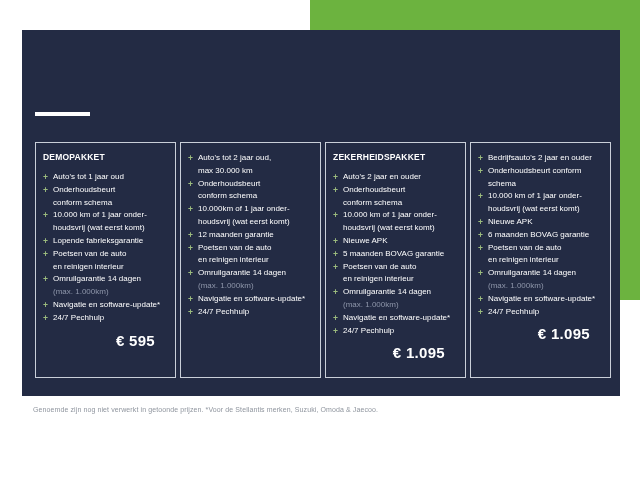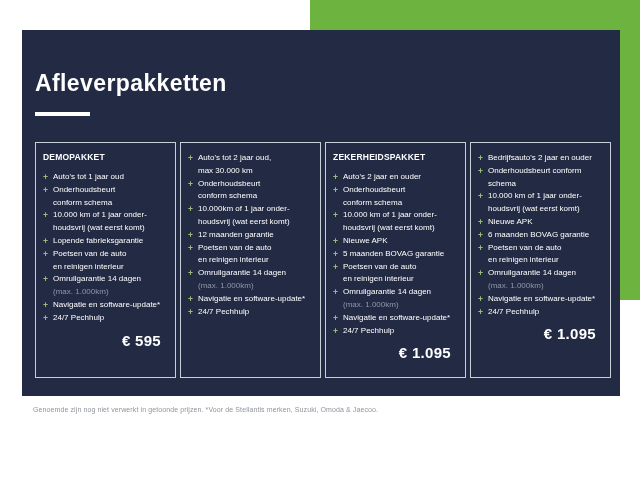--- a/index.html
+++ b/index.html
@@ -24,21 +24,21 @@
     position:absolute;left:13px;top:82px;width:55px;height:4px;
     background:#ffffff;
   }
   .cards{
     position:absolute;left:13px;top:112px;
     display:flex;gap:4px;
   }
   .card{
     width:141px;height:236px;box-sizing:border-box;
     border:1px solid #C9CFD9;
-    padding:9px 12px 0 7px;
+    padding:9px 18px 0 7px;
     display:flex;flex-direction:column;
   }
   .card-name{
     color:#ffffff;font-size:8.5px;font-weight:bold;letter-spacing:0.2px;
     margin-bottom:9px;white-space:nowrap;
   }
   .items{flex:0 0 auto;}
   .line{
     position:relative;padding-left:10px;
     color:#ffffff;font-size:8px;line-height:12.8px;white-space:nowrap;
@@ -57,21 +57,20 @@
     position:absolute;left:33px;top:406px;
     color:#8F959E;font-size:7px;letter-spacing:0.1px;
   }
 </style>
 </head>
 <body>
 
 <div class="green-accent"></div>
 
 <div class="panel">
-  <h1 class="page-title" style="margin:0;">Afleverpakketten</h1>
   <div class="title-underline"></div>
   <div class="cards">
   <div class="card">
     <div class="card-name">DEMOPAKKET</div>
     <div class="items">
           <div class="item">
             <div class="line"><span class="plus">+</span><span>Auto's tot 1 jaar oud</span></div>
           </div>
           <div class="item">
             <div class="line"><span class="plus">+</span><span>Onderhoudsbeurt</span></div>

